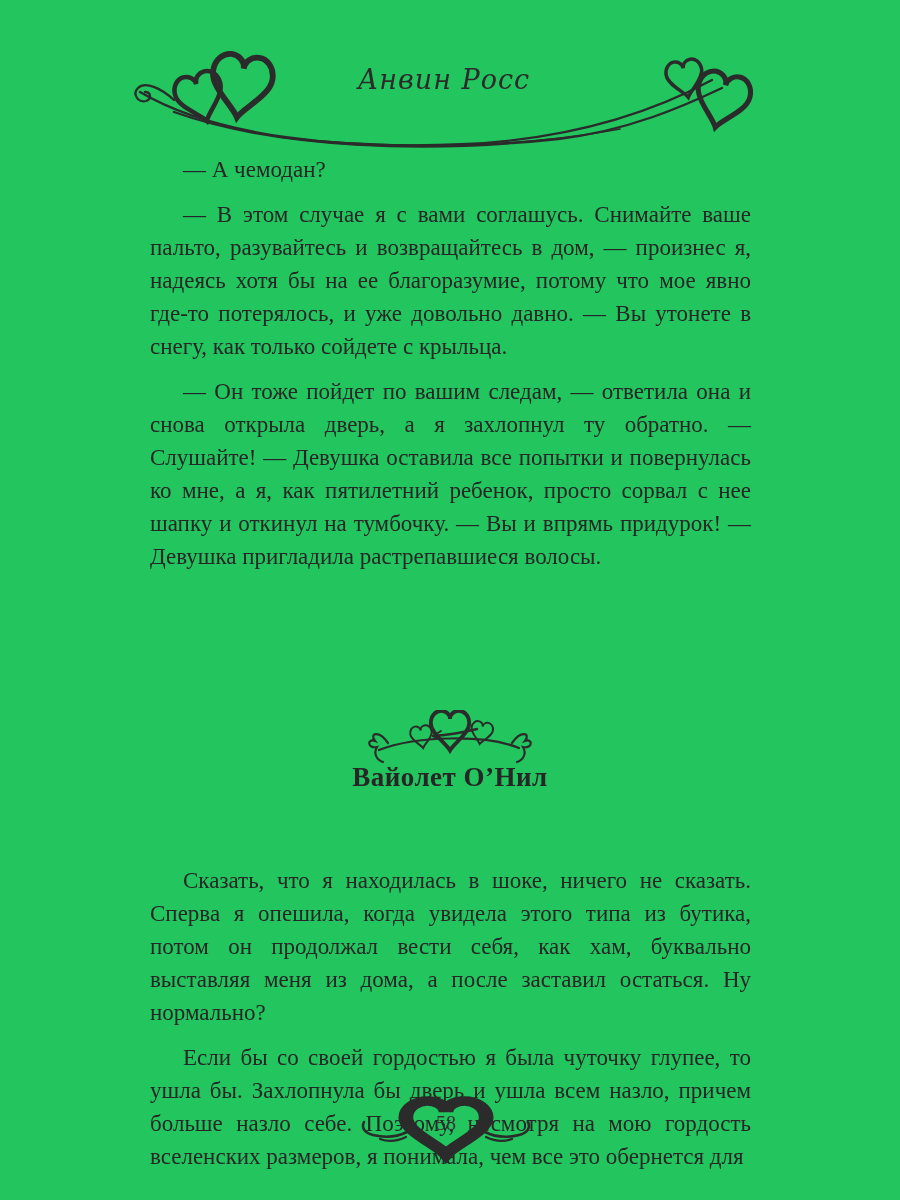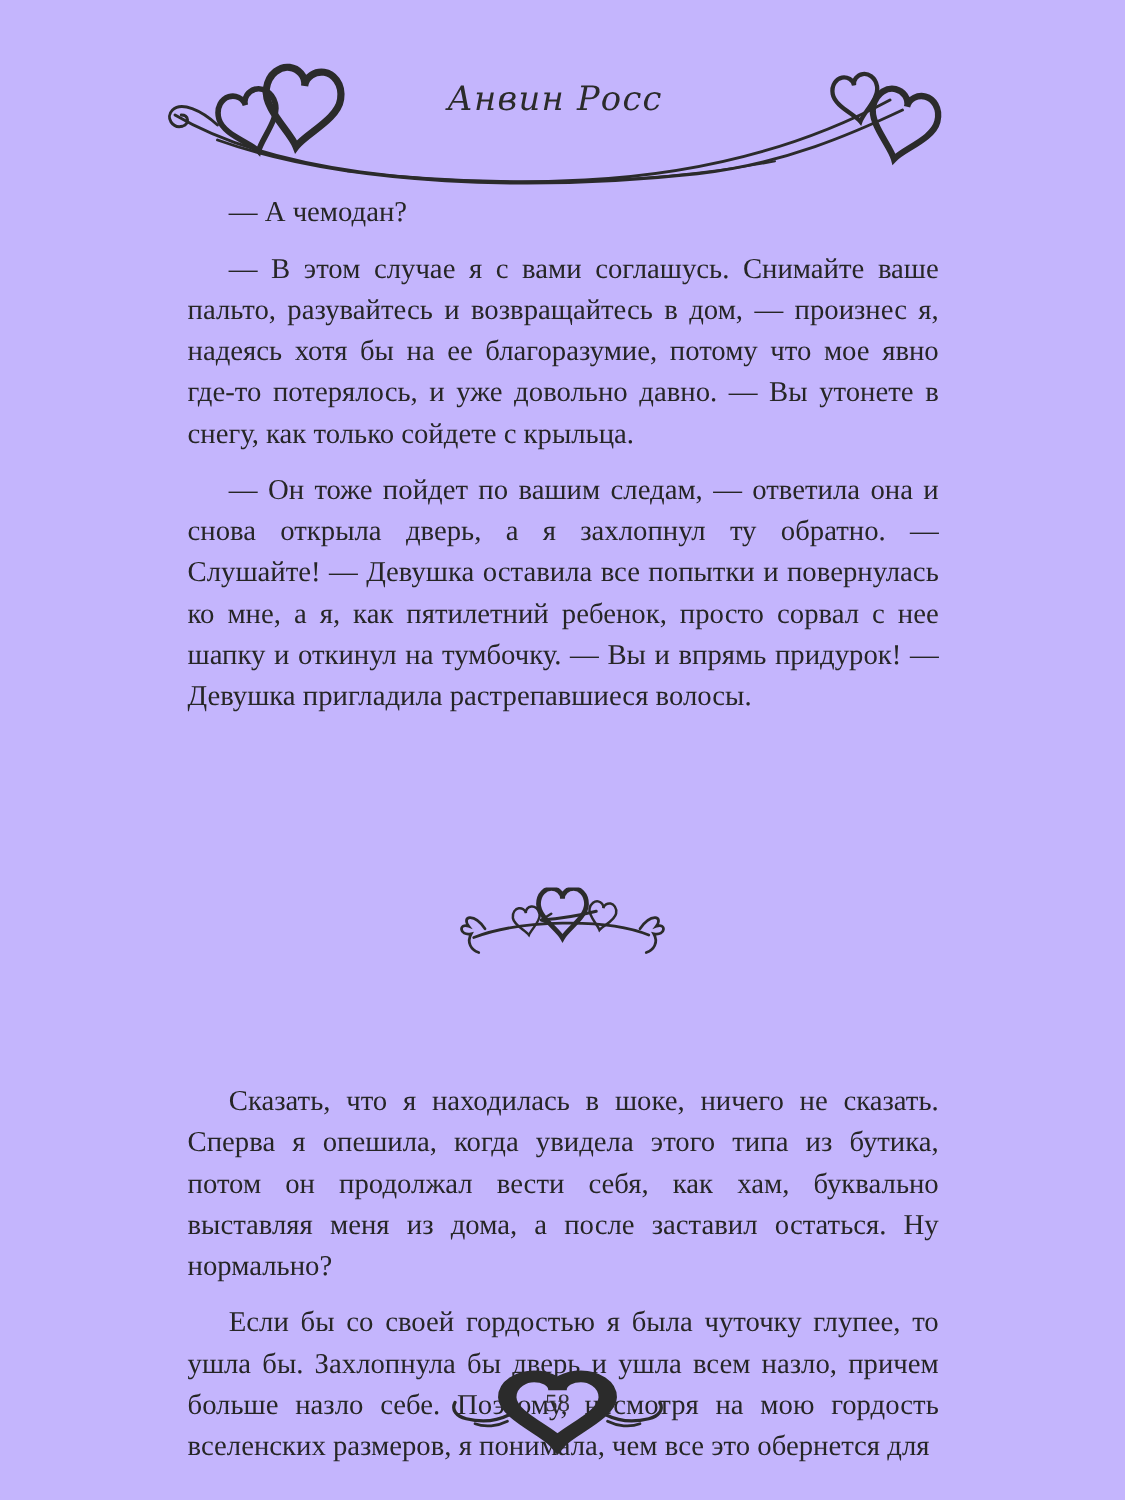--- a/index.html
+++ b/index.html
@@ -4,21 +4,21 @@
 <style>
   html, body { margin: 0; padding: 0; }
   body {
     background: #ffffff;
     font-family: "Liberation Serif", "DejaVu Serif", serif;
   }
   .page {
     position: relative;
     width: 900px;
     height: 1200px;
-    background: #c4b5fd;
+    background: #22c55e;
     overflow: hidden;
   }
   .ornament-svg { position: absolute; }
   .author-name {
     position: absolute;
     top: 64px;
     left: 0;
     width: 888px;
     text-align: center;
     font-family: "DejaVu Serif", serif;
@@ -106,20 +106,21 @@
       <use href="#heart" transform="translate(57,30) rotate(-8) scale(0.9)" vector-effect="non-scaling-stroke" stroke-width="2.2"></use>
       <use href="#heart" transform="translate(116,26) rotate(10) scale(0.9)" vector-effect="non-scaling-stroke" stroke-width="2.2"></use>
 
       <use href="#heart" transform="translate(85,26) scale(1.6)" vector-effect="non-scaling-stroke" stroke-width="2.4"></use>
 
       <path d="M 112 19 C 100 22 82 25 68 26" stroke-width="2.4"></path>
       <path d="M 68 26 L 76 21 M 68 26 L 77 30" stroke-width="2"></path>
     </g>
   </svg>
 
+  <div class="section-title">Вайолет О’Нил</div>
 
   <div class="body-block body-bottom">
     <p class="para">Сказать, что я находилась в шоке, ничего не сказать. Сперва я опешила, когда увидела этого типа из бутика, потом он продолжал вести себя, как хам, буквально выставляя меня из дома, а после заставил остаться. Ну нормально?</p>
     <p class="para">Если бы со своей гордостью я была чуточку глупее, то ушла бы. Захлопнула бы дверь и ушла всем назло, причем больше назло себе. Поэтому, несмотря на мою гордость вселенских размеров, я понимала, чем все это обернется для</p>
   </div>
 
   <svg class="ornament-svg" style="left:356px; top:1094px;" width="180" height="72" viewBox="0 0 180 72" aria-hidden="true">
     <g stroke="#2b2b2b" fill="none" stroke-linecap="round">
 
       <use href="#heart" transform="translate(90,41) scale(3.35,2.15)" vector-effect="non-scaling-stroke" stroke-width="4.4"></use>

